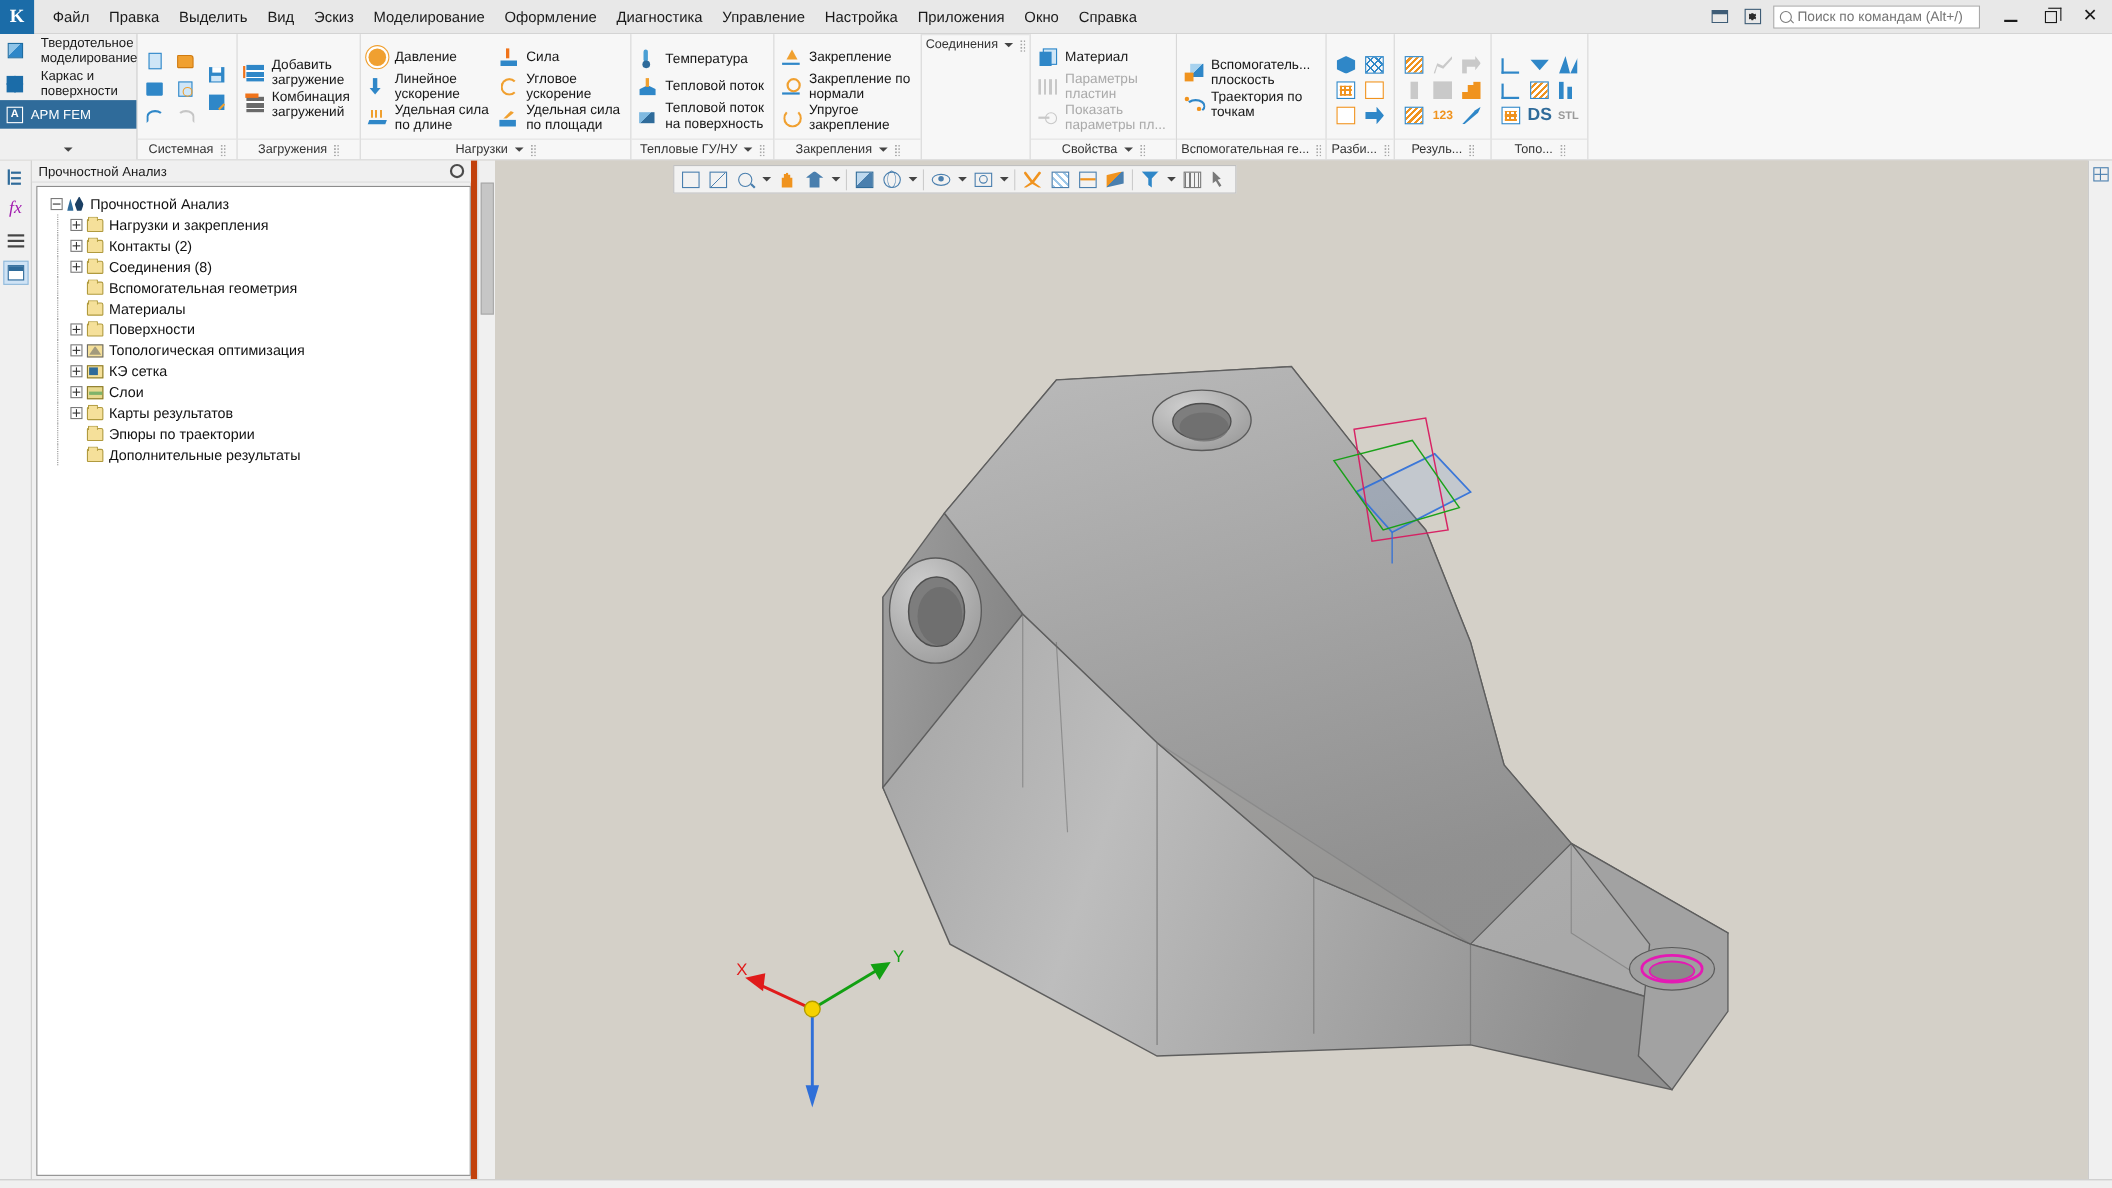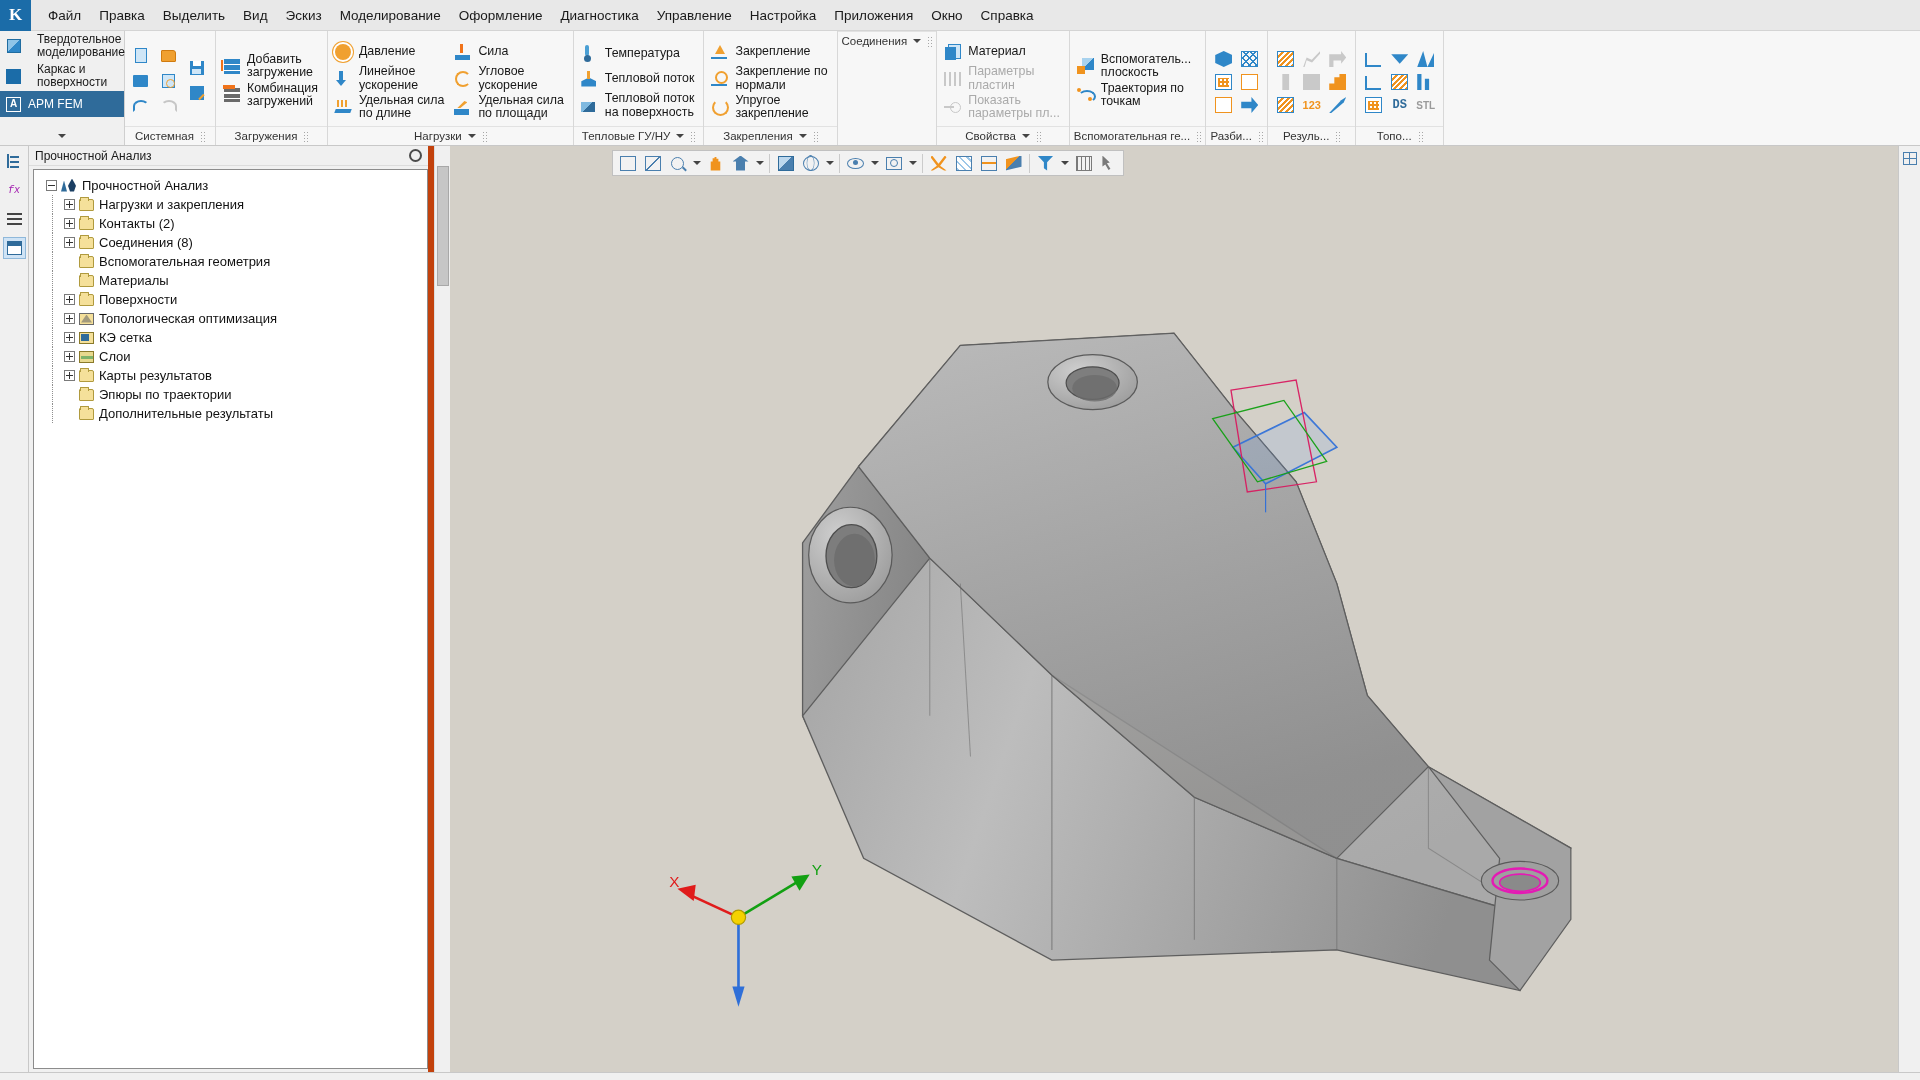--- a/index.html
+++ b/index.html
@@ -201,40 +201,40 @@
   .mesh3 { background: repeating-linear-gradient(-45deg,#f0931e 0 2px,#fff 2px 4px); border:1.4px solid #2f87c8;}
   .calc { background:#fff;border:1.6px solid #2f87c8; position:relative;}
   .calc::after{content:'';position:absolute;inset:3px 2px 2px 2px;background:
     repeating-linear-gradient(90deg,#f0931e 0 2px, transparent 2px 4px),
     repeating-linear-gradient(0deg,#f0931e 0 2px, transparent 2px 4px); }
   .rep { background:#fff;border:1.6px solid #f0931e;}
   .gi-grey { background: #c9c9c9; }
   .curve { position:relative; }
   .curve::before{content:'';position:absolute;left:0;bottom:0;width:1.6px;height:14px;background:#2f87c8;}
   .curve::after{content:'';position:absolute;left:0;bottom:0;width:16px;height:1.6px;background:#2f87c8;}
-  .ds-lbl { color:#2f6b9a; font-weight:bold; font-size:12px; font-family:Liberation Mono, monospace;}
+  .ds-lbl { color:#2f6b9a; font-weight:bold; font-size:16px; font-family:Liberation Sans, sans-serif;}
   .stl-lbl { color:#9a9a9a; font-weight:bold; font-size:10px;}
   .n123 { color:#f0931e; font-weight:bold; font-size:11px;}
   .gi-orange { background:#f0931e; }
   .gi-blue { background:#2f87c8; }
 
   
   .main { flex: 1; display: flex; min-height: 0; background: #d4d0c8; }
   .icon-rail {
     width: 29px; flex: 0 0 29px; background: #f0f0f0; border-right: 1px solid #c8c8c8;
     display: flex; flex-direction: column; align-items: center; padding-top: 4px; gap: 7px;
   }
   .rail-btn { width: 23px; height: 22px; display:flex;align-items:center;justify-content:center; }
   .rail-btn.active { background: #cfe3f5; border: 1px solid #8fb8da; }
   .rail-tree { width:15px;height:14px;background:
      linear-gradient(#2f6b9a 0 0) 0 0/2px 14px no-repeat,
      linear-gradient(#2f6b9a 0 0) 3px 2px/9px 2px no-repeat,
      linear-gradient(#2f6b9a 0 0) 3px 7px/9px 2px no-repeat,
      linear-gradient(#2f6b9a 0 0) 3px 12px/9px 2px no-repeat;}
-  .rail-fx { color:#a21caf; font-style:italic; font-family:Liberation Mono, monospace; font-size:10px;}
+  .rail-fx { color:#a21caf; font-style:italic; font-family:Liberation Serif, serif; font-size:16px;}
   .rail-lines { width:15px;height:12px;background:
      linear-gradient(#444 0 0) 0 0/15px 2px no-repeat,
      linear-gradient(#444 0 0) 0 5px/15px 2px no-repeat,
      linear-gradient(#444 0 0) 0 10px/15px 2px no-repeat;}
   .rail-panel { width:15px;height:14px;border:1.6px solid #2f6b9a;background:linear-gradient(#2f6b9a 0 4px, #fff 4px 100%);}
 
   .treepanel {
     width: 405px; flex: 0 0 405px; background: #f0f0f0; display: flex; flex-direction: column;
     border-right: 6px solid #c2410c;
   }
@@ -338,20 +338,45 @@
       <div class="menu-item">Вид</div>
       <div class="menu-item">Эскиз</div>
       <div class="menu-item">Моделирование</div>
       <div class="menu-item">Оформление</div>
       <div class="menu-item">Диагностика</div>
       <div class="menu-item">Управление</div>
       <div class="menu-item">Настройка</div>
       <div class="menu-item">Приложения</div>
       <div class="menu-item">Окно</div>
       <div class="menu-item">Справка</div>
+    </div>
+    <div class="menubar-right">
+      <div class="mb-icon-btn">
+          <div class="ic-window"></div>
+        </div>
+      <div class="mb-icon-btn">
+          <div class="ic-gearbox">
+            <span></span>
+          </div>
+        </div>
+      <div class="search-box">
+        <div class="mag"></div>
+        <input value="" placeholder="Поиск по командам (Alt+/)" style="">
+      </div>
+      <div class="wincontrol">
+        <div class="wbtn">
+            <div class="gl-min"></div>
+          </div>
+        <div class="wbtn">
+            <div class="gl-max"></div>
+          </div>
+        <div class="wbtn close">
+            <div class="gl-close">✕</div>
+          </div>
+      </div>
     </div>
   </div>
 
 
   <div class="ribbon">
 
     <div class="side-modes">
       <div class="mode-item two">
         <span class="mode-ic">
             <span class="cube-ic"></span>

